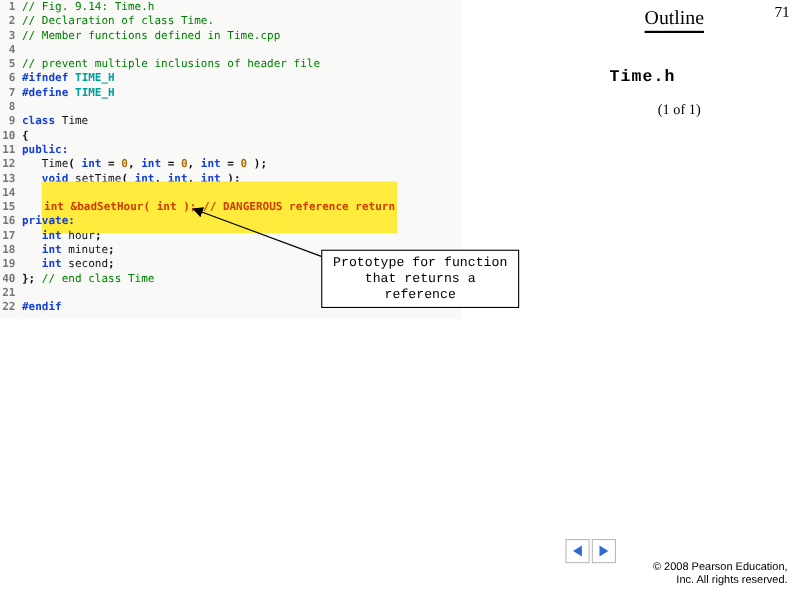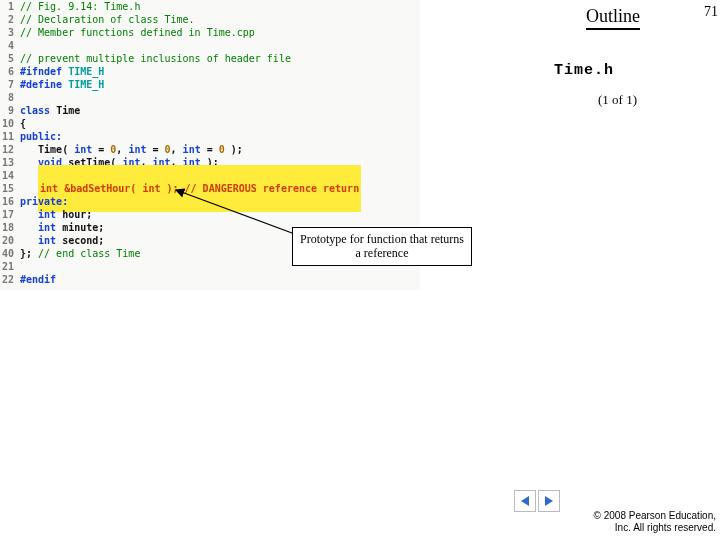--- a/index.html
+++ b/index.html
@@ -33,21 +33,21 @@
     color: #777;
     padding-right: 6px;
     flex-shrink: 0;
     font-weight: bold;
   }
   .code-content { white-space: pre; }
   .c-comment { color: #008000; }
   .c-pp { color: #1540d8; font-weight: bold; }
   .c-ppid { color: #009e9e; font-weight: bold; }
   .c-kw { color: #1540d8; font-weight: bold; }
-  .c-id { color: #111; font-weight: bold; }
+  .c-id { color: #111; font-weight: normal; }
   .c-num { color: #b06b00; font-weight: bold; }
   .c-dark { color: #111; font-weight: bold; }
 
   .hl {
     display: inline-block;
     background: #ffeb3b;
     color: #d23b00;
     font-weight: bold;
     padding: 17px 2px;
   }
@@ -85,21 +85,21 @@
     font-size: 13px;
     margin-left: 44px;
   }
   .callout-box {
     position: absolute;
     left: 292px;
     top: 227px;
     width: 180px;
     border: 1px solid #000;
     background: #fff;
-    font-family: Liberation Serif, serif;
+    font-family: Liberation Mono, monospace;
     font-size: 12px;
     text-align: center;
     padding: 4px 6px;
     line-height: 1.2;
   }
   .copyright {
     position: absolute;
     right: 4px;
     bottom: 6px;
     font-family: Arial, sans-serif;
@@ -202,21 +202,21 @@
     </div>
     <div class="code-line">
       <span class="lineno">17</span>
       <span class="code-content"><span>   </span><span class="c-kw">int</span><span> </span><span class="c-id">hour</span><span class="c-dark">;</span></span>
     </div>
     <div class="code-line">
       <span class="lineno">18</span>
       <span class="code-content"><span>   </span><span class="c-kw">int</span><span> </span><span class="c-id">minute</span><span class="c-dark">;</span></span>
     </div>
     <div class="code-line">
-      <span class="lineno">20</span>
+      <span class="lineno">19</span>
       <span class="code-content"><span>   </span><span class="c-kw">int</span><span> </span><span class="c-id">second</span><span class="c-dark">;</span></span>
     </div>
     <div class="code-line">
       <span class="lineno">40</span>
       <span class="code-content"><span class="c-dark">}; </span><span class="c-comment">// end class Time</span></span>
     </div>
     <div class="code-line">
       <span class="lineno">21</span>
       <span class="code-content"></span>
     </div>

